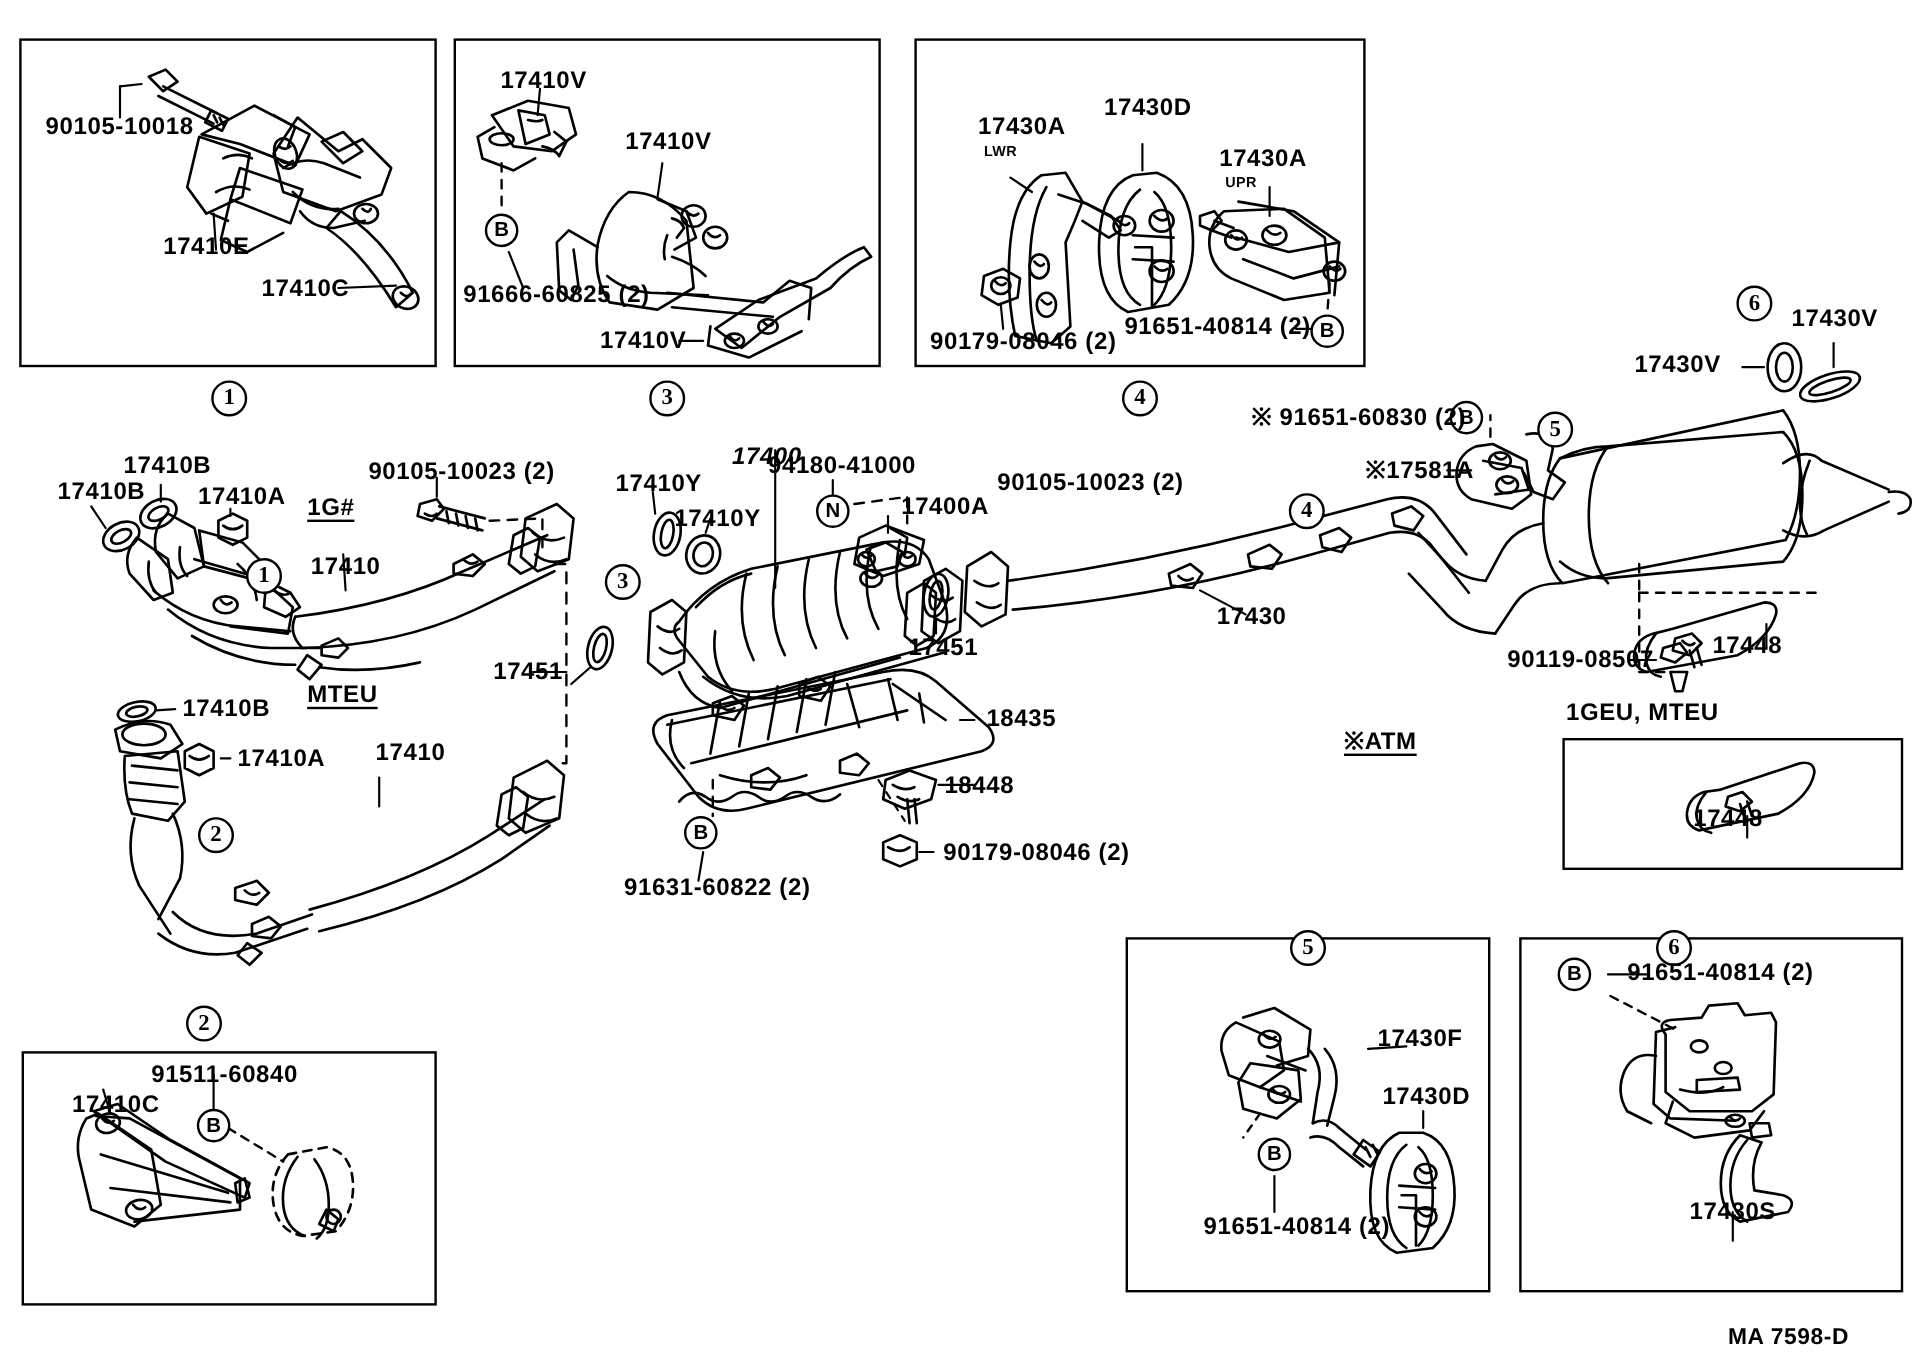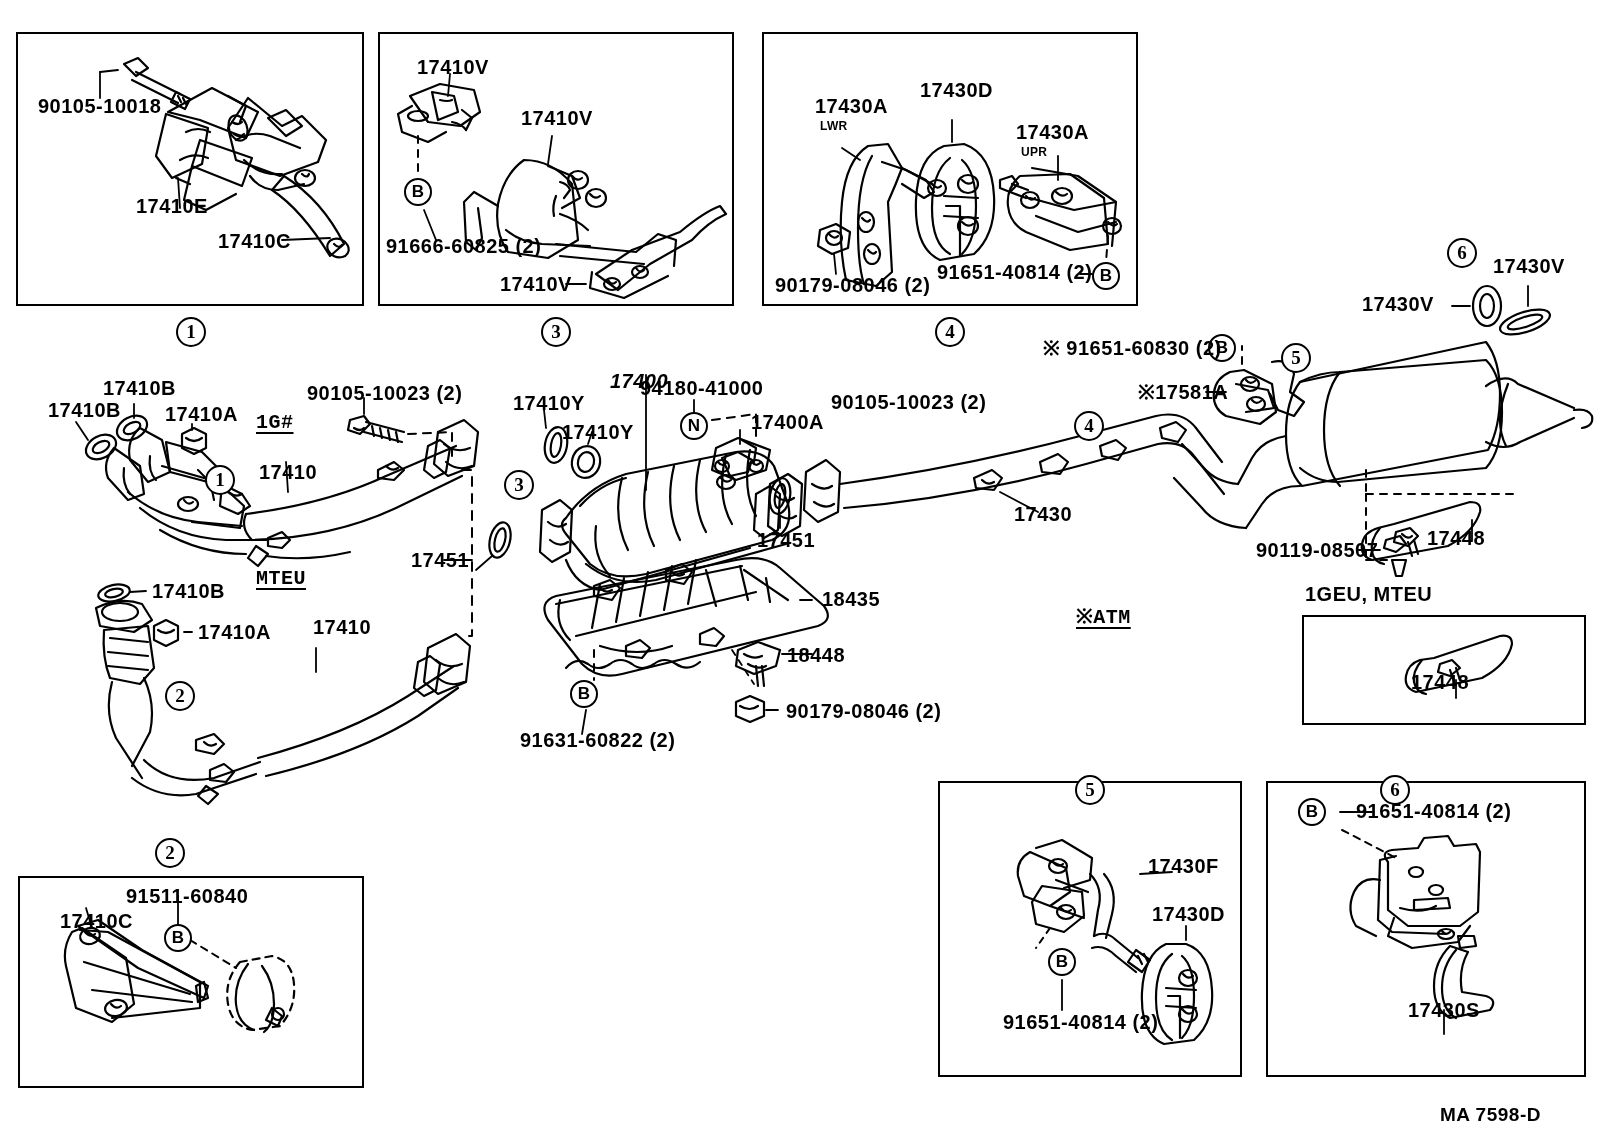--- a/index.html
+++ b/index.html
@@ -18,21 +18,21 @@
     position:absolute;
     font-family:"Liberation Sans", sans-serif;
     font-size:20px;
     font-weight:bold;
     color:#000;
     white-space:nowrap;
     letter-spacing:0.5px;
     line-height:1;
   }
   .lbl.sm{font-size:12px;letter-spacing:0.3px;}
-  .lbl.u{ text-decoration:underline; text-underline-offset:4px;font-family:Liberation Mono, monospace;}
+  .lbl.u{ text-decoration:underline; text-underline-offset:4px;}
   .box{
     position:absolute;
     border:2px solid #000;
     box-sizing:border-box;
     background:transparent;
   }
   .callout{
     position:absolute;
     width:30px;height:30px;
     border:2.5px solid #000;
@@ -605,21 +605,21 @@
   <div class="lbl" style="left:513px;top:393px;">17410Y</div>
   <div class="lbl" style="left:562px;top:422px;">17410Y</div>
   <div class="lbl" style="left:610px;top:371px;font-style:italic;">17400</div>
   <div class="lbl" style="left:640px;top:378px;">94180-41000</div>
   <div class="lbl" style="left:751px;top:412px;">17400A</div>
   <div class="lbl" style="left:757px;top:530px;">17451</div>
   <div class="lbl" style="left:822px;top:589px;">18435</div>
   <div class="lbl" style="left:787px;top:645px;">18448</div>
   <div class="lbl" style="left:786px;top:701px;">90179-08046 (2)</div>
   <div class="lbl" style="left:520px;top:730px;">91631-60822 (2)</div>
-  <div class="lbl u" style="left:1076px;top:608px;">※ATM</div>
+  <div class="lbl u" style="left:1120px;top:608px;">※ATM</div>
 
   <div class="lbl" style="left:831px;top:392px;">90105-10023 (2)</div>
   <div class="lbl" style="left:1043px;top:338px;">※ 91651-60830 (2)</div>
   <div class="lbl" style="left:1102px;top:382px;margin-left:36px;">※17581A</div>
   <div class="lbl" style="left:1014px;top:504px;">17430</div>
   <div class="lbl" style="left:1362px;top:294px;">17430V</div>
   <div class="lbl" style="left:1493px;top:256px;">17430V</div>
   <div class="lbl" style="left:1427px;top:528px;">17448</div>
   <div class="lbl" style="left:1256px;top:540px;">90119-08507</div>
   <div class="lbl" style="left:1305px;top:584px;">1GEU, MTEU</div>

